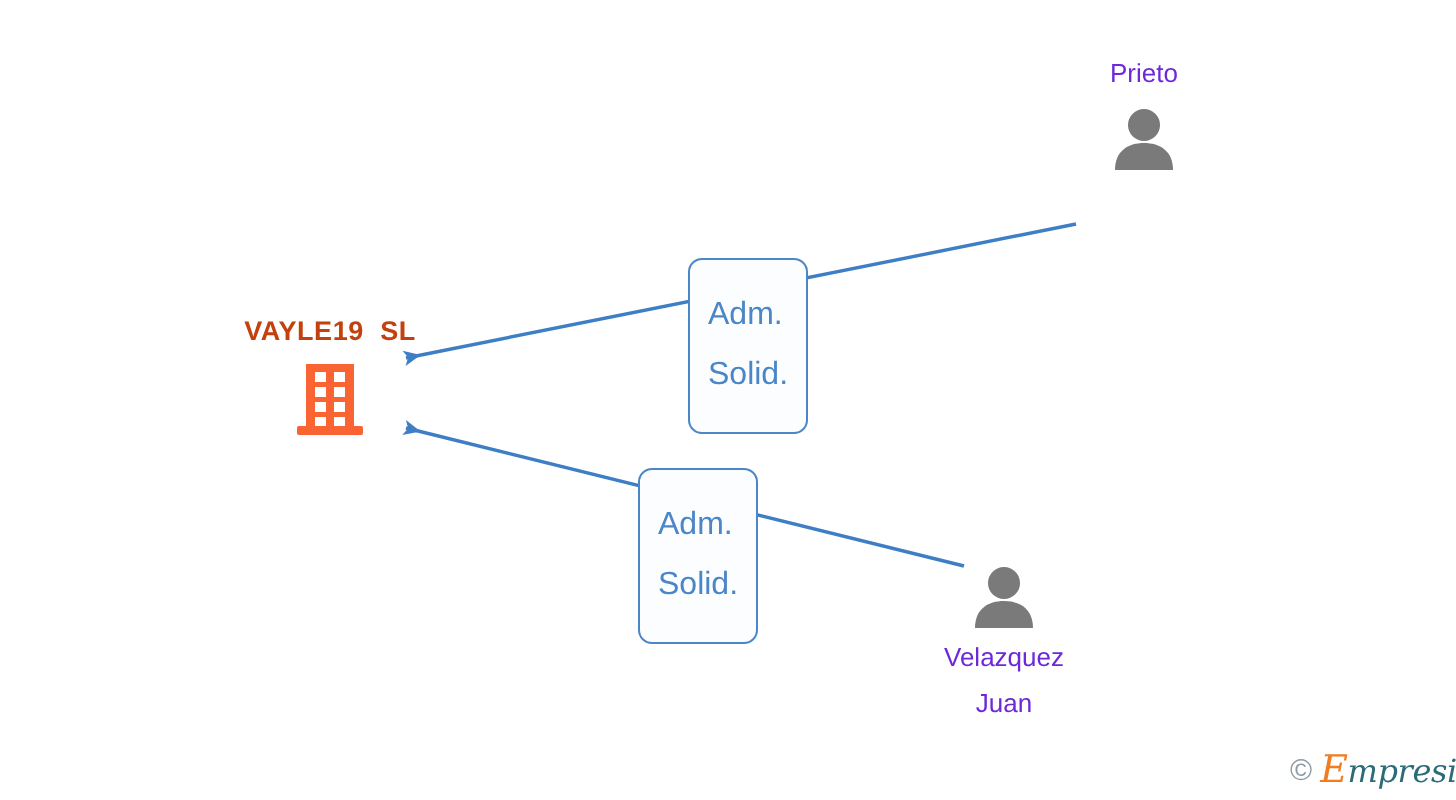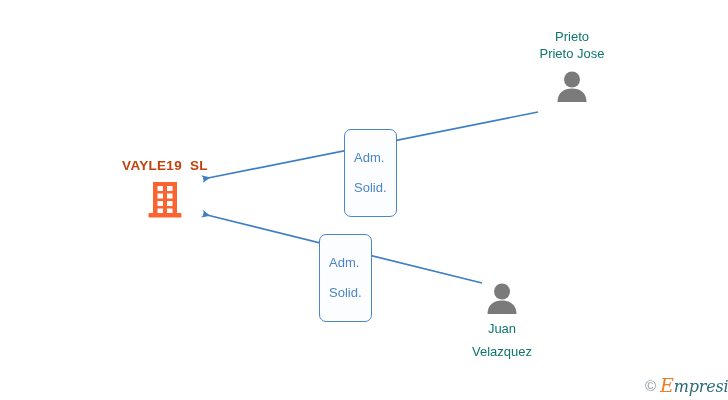--- a/index.html
+++ b/index.html
@@ -53,38 +53,38 @@
   .person-node {
     position: absolute;
     width: 150px;
     text-align: center;
   }
   .person-node.top { left: 497px; top: 28px; }
   .person-node.bottom { left: 427px; top: 282px; }
 
   .person-name {
     font-size: 13px;
-    color: #0f766e;
+    color: #6d28d9;
     line-height: 17px;
   }
   .person-icon {
     display: flex;
     justify-content: center;
   }
   .person-node.top .person-icon { margin-top: 8px; }
   .person-node.bottom .person-name { margin-top: 6px; }
 
   
   .rel-label {
     position: absolute;
     border: 1.6px solid #4a86c8;
     border-radius: 7px;
     background: #fcfdff;
     color: #4a86c8;
-    font-size: 13px;
+    font-size: 16px;
     line-height: 15px;
     padding: 5px 9px 6px 9px;
     text-align: left;
     white-space: pre-line;
     box-sizing: border-box;
   }
   .rel-label.top { left: 344px; top: 129px; }
   .rel-label.bottom { left: 319px; top: 234px; }
 
   
@@ -148,38 +148,37 @@
         <rect x="19" y="21" width="5.5" height="5" fill="#ffffff"></rect>
 
         <rect x="9.5" y="28.5" width="5.5" height="4.5" fill="#ffffff"></rect>
         <rect x="19" y="28.5" width="5.5" height="4.5" fill="#ffffff"></rect>
       </svg>
     </div>
   </div>
 
   <div class="person-node top">
     <div class="person-name">Prieto</div>
-    <div class="person-name">Prieto Jose</div>
     <div class="person-icon">
       <svg width="36" height="32" viewBox="0 0 36 32" aria-hidden="true">
         <circle cx="18" cy="9.5" r="8" fill="#7a7a7a"></circle>
         <path d="M 3.5 32 C 3.5 22.5 10 18.5 18 18.5 C 26 18.5 32.5 22.5 32.5 32 Z" fill="#7a7a7a"></path>
       </svg>
     </div>
   </div>
 
   <div class="person-node bottom">
     <div class="person-icon">
       <svg width="36" height="32" viewBox="0 0 36 32" aria-hidden="true">
         <circle cx="18" cy="9.5" r="8" fill="#7a7a7a"></circle>
         <path d="M 3.5 32 C 3.5 22.5 10 18.5 18 18.5 C 26 18.5 32.5 22.5 32.5 32 Z" fill="#7a7a7a"></path>
       </svg>
     </div>
+    <div class="person-name">Velazquez</div>
     <div class="person-name">Juan</div>
-    <div class="person-name">Velazquez</div>
   </div>
 
   <div class="rel-label top">
     <div>Adm.</div>
     <div>Solid.</div>
   </div>
 
   <div class="rel-label bottom">
     <div>Adm.</div>
     <div>Solid.</div>

